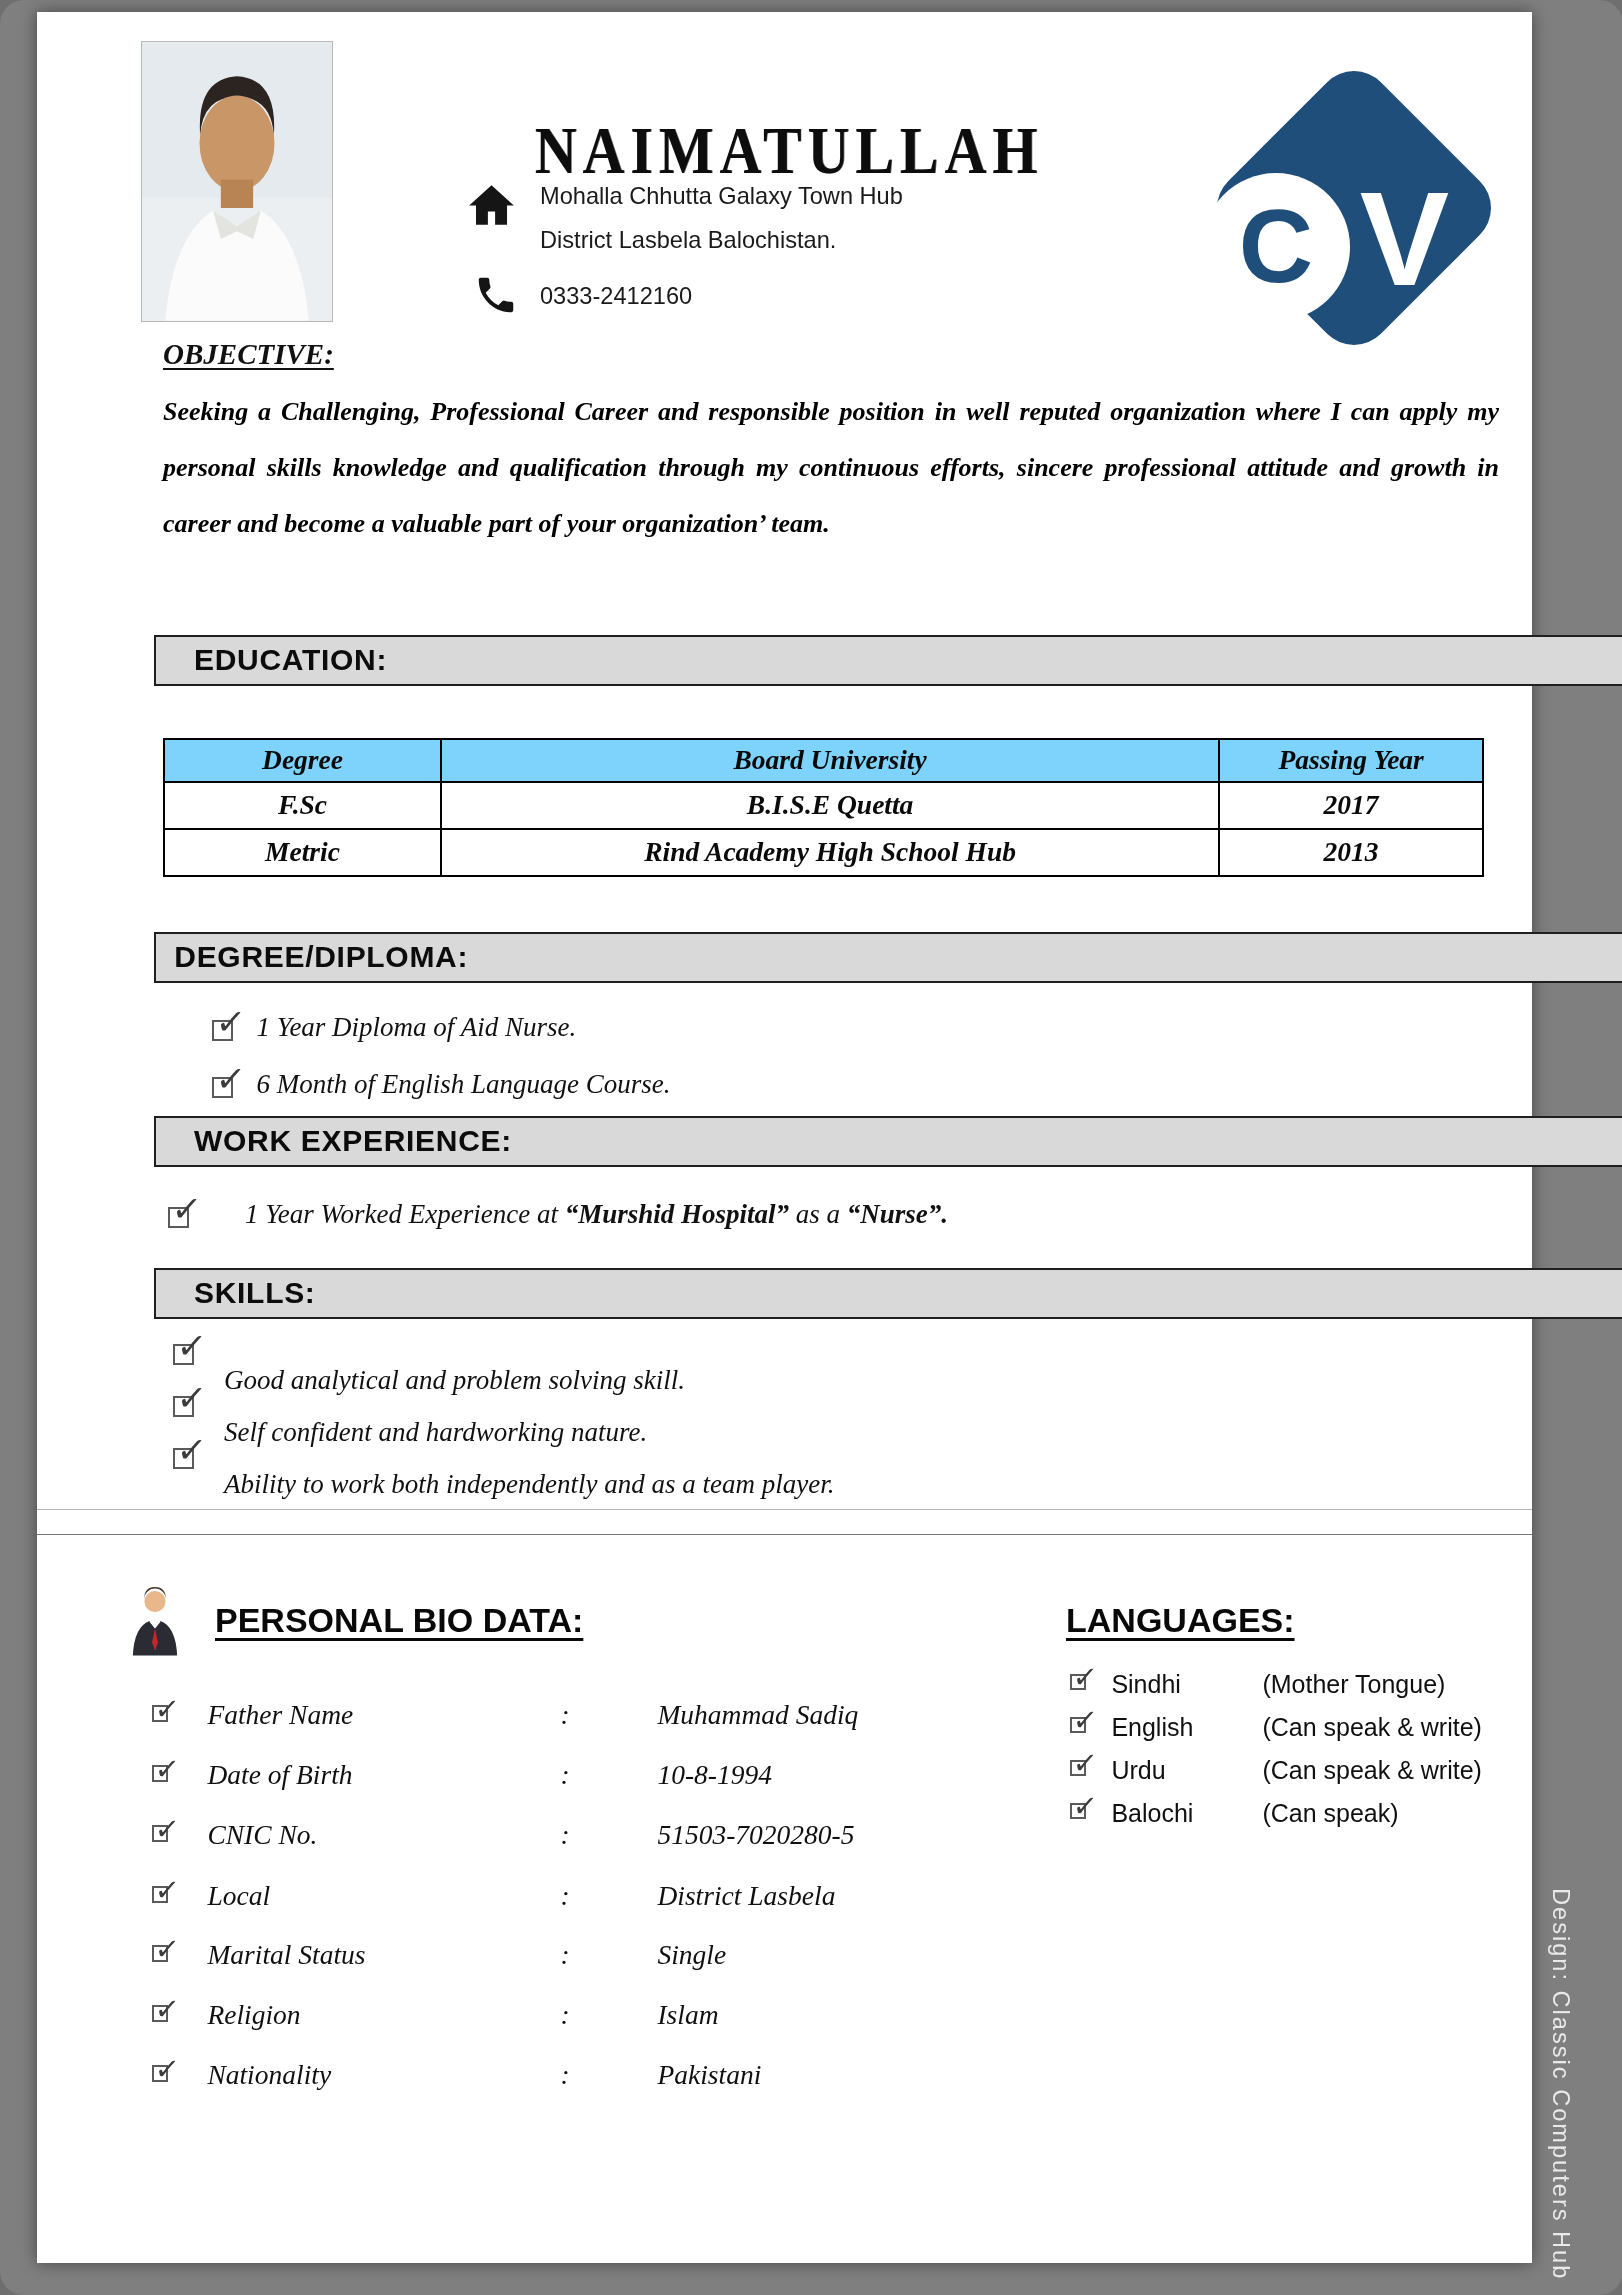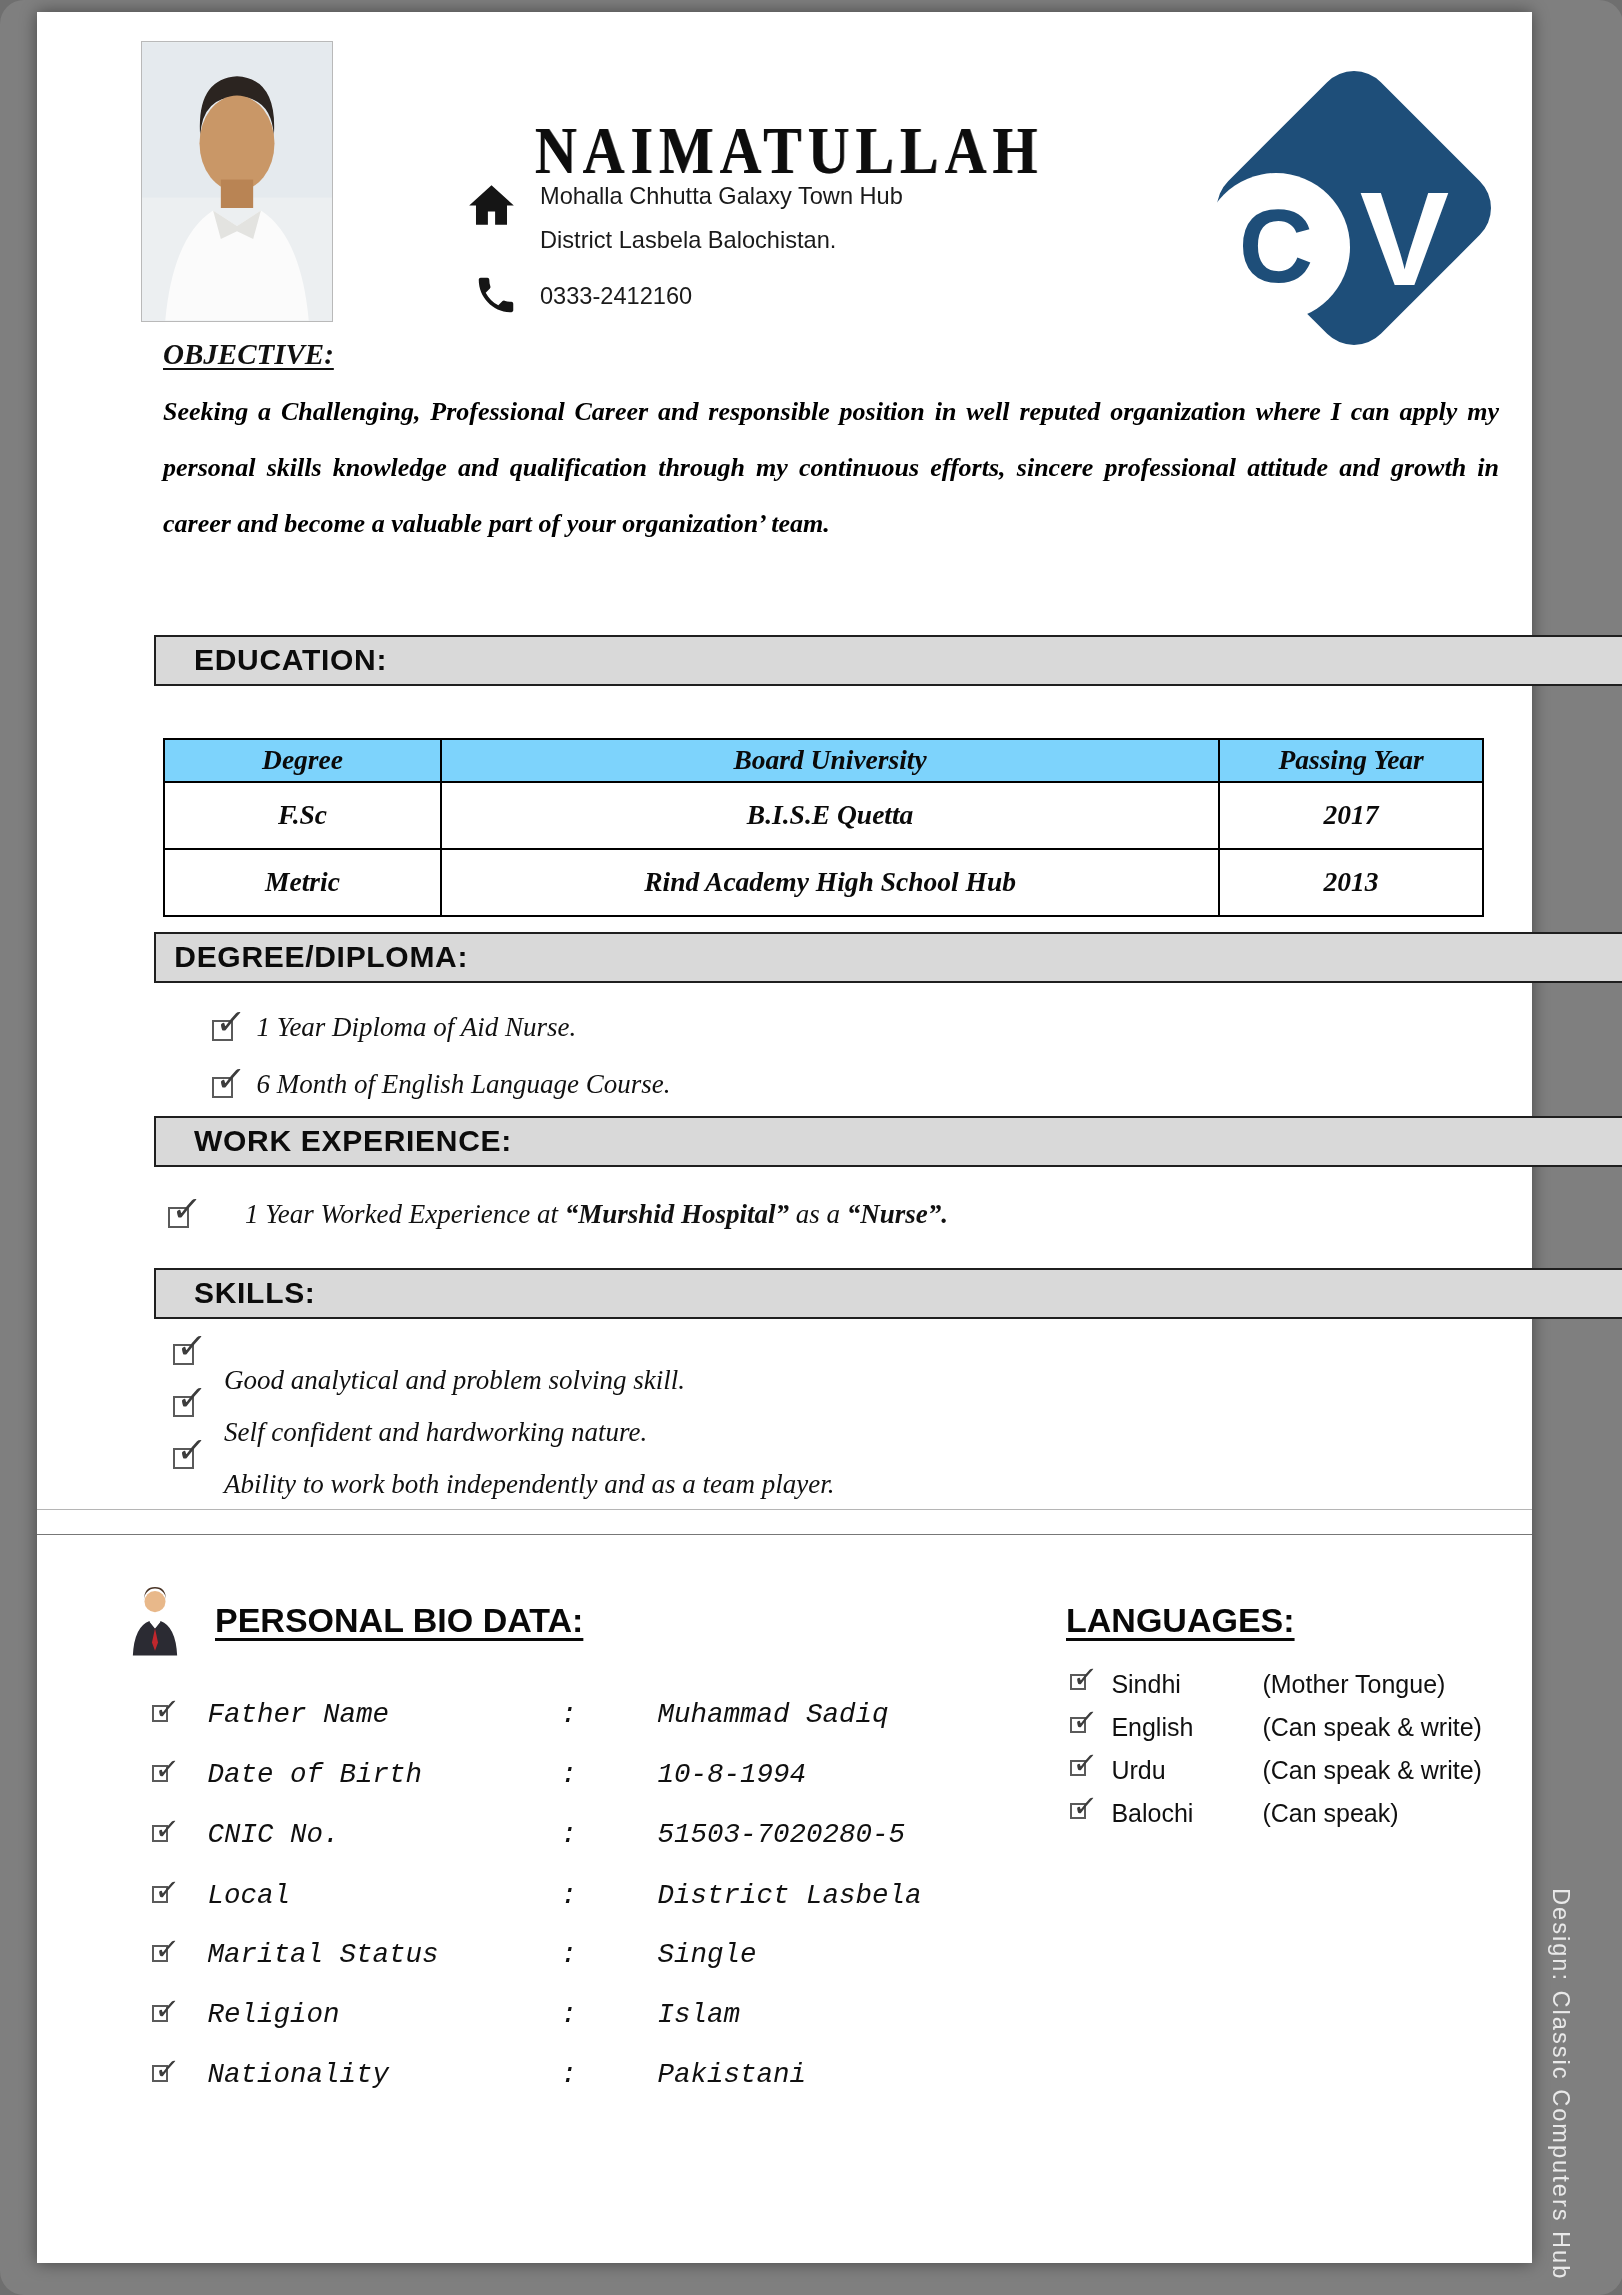--- a/index.html
+++ b/index.html
@@ -109,21 +109,21 @@
     position:absolute; left:126px; top:726px; width:1321px;
     border-collapse:collapse; table-layout:fixed;
   }
   .edu-table th, .edu-table td {
     border:2px solid #000;
     font-family:"Liberation Serif", serif;
     font-weight:700; font-style:italic; font-size:27.5px;
     text-align:center; color:#0a0a0a;
   }
   .edu-table th { height:43px; background:#7dd3fc; }
-  .edu-table td { height:67px; background:#fff; }
+  .edu-table td { height:47px; background:#fff; }
   .col-degree { width:21%; } .col-board { width:59%; } .col-year { width:20%; }
 
   
   .check {
     display:inline-block; position:relative; flex:none;
     width:21px; height:21px; margin-top:7.9px;
     border:2px solid #5a5a5a; background:#fff;
   }
   .check::after {
     content:"✓";
@@ -163,21 +163,21 @@
     position:absolute;
     font-family:"Liberation Sans", sans-serif;
     font-weight:700; font-size:34px; color:#090909;
     text-decoration:underline; text-decoration-thickness:3.3px; text-underline-offset:5.9px;
   }
   .bio-heading  { left:178px;  top:1589px; }
   .lang-heading { left:1029px; top:1589px; }
 
   .bio-row {
     position:absolute; left:115px; display:flex; align-items:flex-start;
-    font-family:Liberation Mono, monospace;
+    font-family:Liberation Serif, serif;
     font-style:italic; font-size:27.5px; color:#101010;
   }
   .bio-label { margin-left:39px; width:353px; }
   .bio-colon { width:97px; }
   .bio-value { }
 
   .lang-row {
     position:absolute; left:1033px; display:flex; align-items:flex-start;
     font-family:"Liberation Sans", sans-serif;
     font-size:25px; color:#101010;

